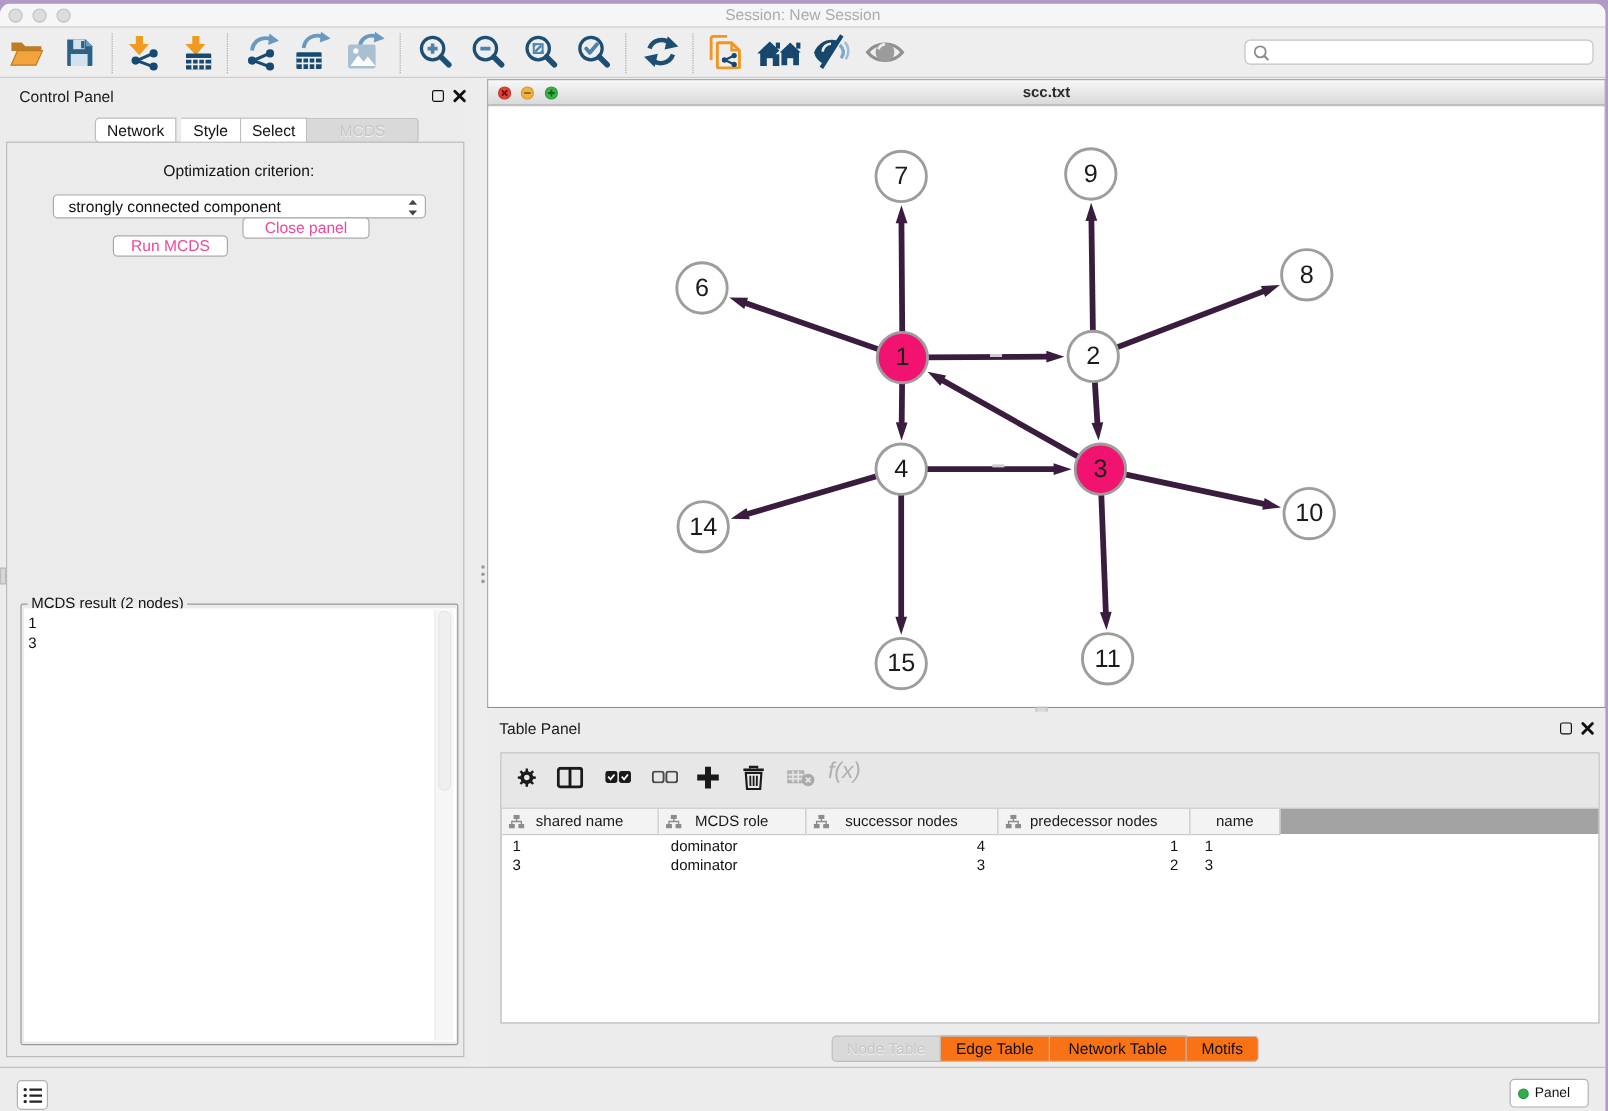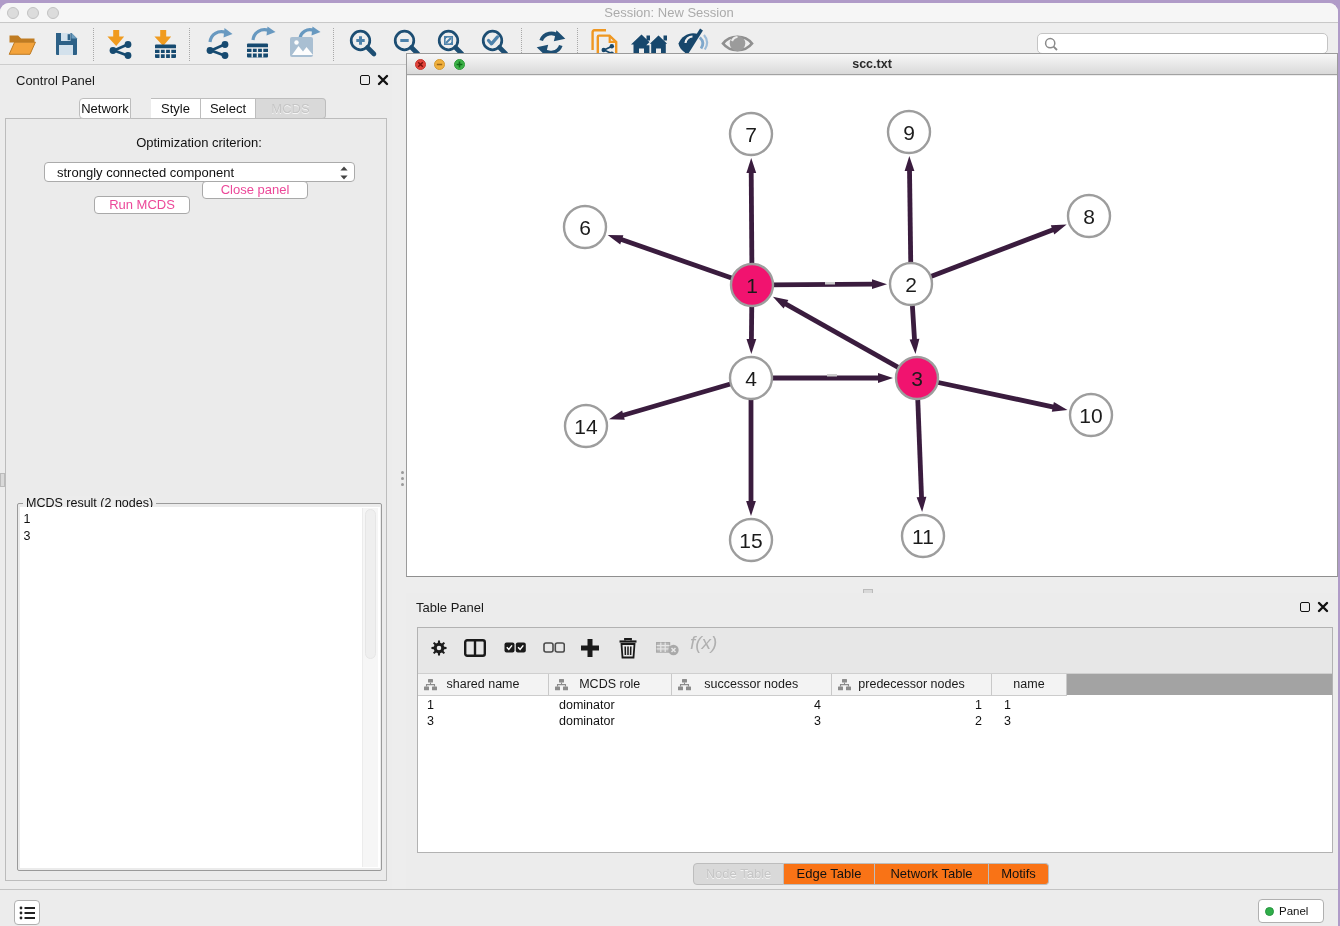--- a/index.html
+++ b/index.html
@@ -11,21 +11,21 @@
 .toolbar{position:absolute;left:0;top:21px;width:1338px;height:41px;background:#eeeeee;border-bottom:1px solid #cdcdcd}
 .sep{position:absolute;top:4px;height:33px;width:0;border-left:1px dotted #a8a8a8}
 .ticon{position:absolute}
 .searchbox{position:absolute;left:1037px;top:9px;width:291px;height:21px;background:#fff;border:1px solid #c4c4c4;border-radius:5px}
 .cp{position:absolute;left:0;top:63px;width:392px;height:823px;background:#ececec}
 .paneltitle{font-size:13px;color:#1b1b1b}
 .sqbtn{position:absolute;width:10px;height:10px;border:1.6px solid #111;border-radius:2px;background:transparent}
 .tab{position:absolute;height:21px;background:#fff;border:1px solid #bdbdbd;font-size:13px;color:#111;text-align:center;line-height:19px}
 
 .btn{position:absolute;background:#fff;border:1px solid #a9a9a9;border-radius:4px;font-size:13px;color:#ec4899;text-align:center}
-.gw{position:absolute;left:406px;top:50px;width:932px;height:524px;border:1px solid #9b9b9b;border-bottom:1px solid #8f8f8f}
+.gw{position:absolute;left:406px;top:63px;width:932px;height:524px;border:1px solid #9b9b9b;border-bottom:1px solid #8f8f8f}
 .gwtitle{position:absolute;left:0;top:0;width:100%;height:21px;background:linear-gradient(#f7f7f7,#d9d9d9);border-bottom:1px solid #a2a2a2}
 .gwl{position:absolute;top:5px;width:11px;height:11px;border-radius:50%}
 .canvas{position:absolute;left:0;top:22px;width:930px;height:500px;background:#fff}
 .tp{position:absolute;left:406px;top:590px;width:932px;height:296px;background:#ececec}
 .tbox{position:absolute;left:11px;top:34px;width:916px;height:226px;border:1px solid #b2b2b2;background:#fff}
 .tptool{position:absolute;left:0;top:0;width:100%;height:40px;background:#e7e7e7;border-bottom:1px solid #cfcfcf}
 .hdrcell{position:absolute;top:0;height:22px;background:#f3f3f3;border-right:1px solid #c9c9c9;border-bottom:1px solid #cccccc;font-size:12.5px;color:#1a1a1a;text-align:center;line-height:21px}
 .rowtxt{position:absolute;font-size:12.5px;color:#111;height:16px;line-height:16px}
 .btab{position:absolute;height:22px;background:#f97316;border:1px solid #bdbdbd;font-size:13px;color:#111;text-align:center;line-height:20px}
 .statusbar{position:absolute;left:0;top:886px;width:1338px;height:37px;background:#ececec;border-top:1px solid #c3c3c3}
@@ -172,24 +172,24 @@
         </svg>
       </div>
     </div>
     <div class="cp">
       <div class="abs paneltitle" style="left:16px;top:7px">Control Panel</div>
       <div class="sqbtn" style="left:360px;top:9px"></div>
       <svg class="abs" style="left:377px;top:8px" width="12" height="12" viewBox="0 0 12 12">
 <path d="M2 2 L10 10 M10 2 L2 10" stroke="#111" stroke-width="2.4" stroke-linecap="round"></path>
       </svg>
       <div class="abs" style="left:5px;top:52px;width:382px;height:763px;border:1px solid #bcbcbc;background:#ebebeb"></div>
-      <div class="tab" style="left:79px;top:32px;width:52px;border-radius:4px 0 0 4px">Network</div>
+      <div class="tab" style="left:79px;top:32px;width:68px;border-radius:4px 0 0 4px">Network</div>
       <div class="tab" style="left:151px;top:32px;width:50px;border-left:none">Style</div>
       <div class="tab" style="left:201px;top:32px;width:55px;border-left:none">Select</div>
-      <div class="tab tabsel" style="left:256px;top:32px;width:70px;border-left:none;border-radius:0 4px 4px 0">MCDS</div>
+      <div class="tab tabsel" style="left:256px;top:32px;width:93px;border-left:none;border-radius:0 4px 4px 0">MCDS</div>
       <div class="abs" style="left:0;top:69px;width:398px;text-align:center;font-size:13px;color:#111">Optimization criterion:</div>
       <div class="abs" style="left:44px;top:96px;width:311px;height:20px;background:#fff;border:1px solid #ababab;border-radius:4px">
 <div class="abs" style="left:12px;top:2px;font-size:13px;color:#111">strongly connected component</div>
 <svg class="abs" style="left:294px;top:3px" width="10" height="14" viewBox="0 0 10 14">
 <polygon points="5,0.5 8.6,4.6 1.4,4.6" fill="#444"></polygon>
           <polygon points="5,13.5 8.6,9.4 1.4,9.4" fill="#444"></polygon>
         </svg>
 </div>
       <div class="btn" style="left:94px;top:130px;width:96px;height:18px;line-height:16px">Run MCDS</div>
       <div class="btn" style="left:202px;top:115px;width:106px;height:18px;line-height:16px">Close panel</div>

